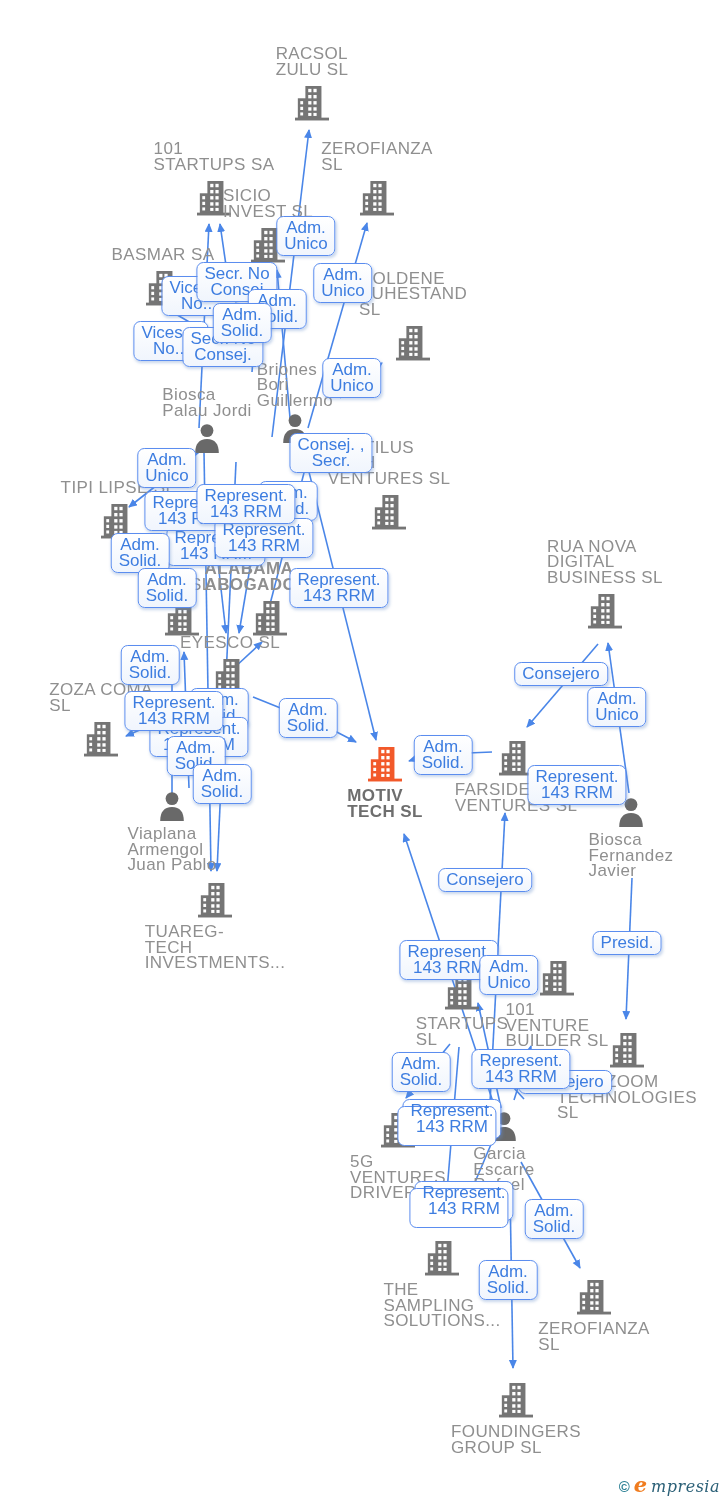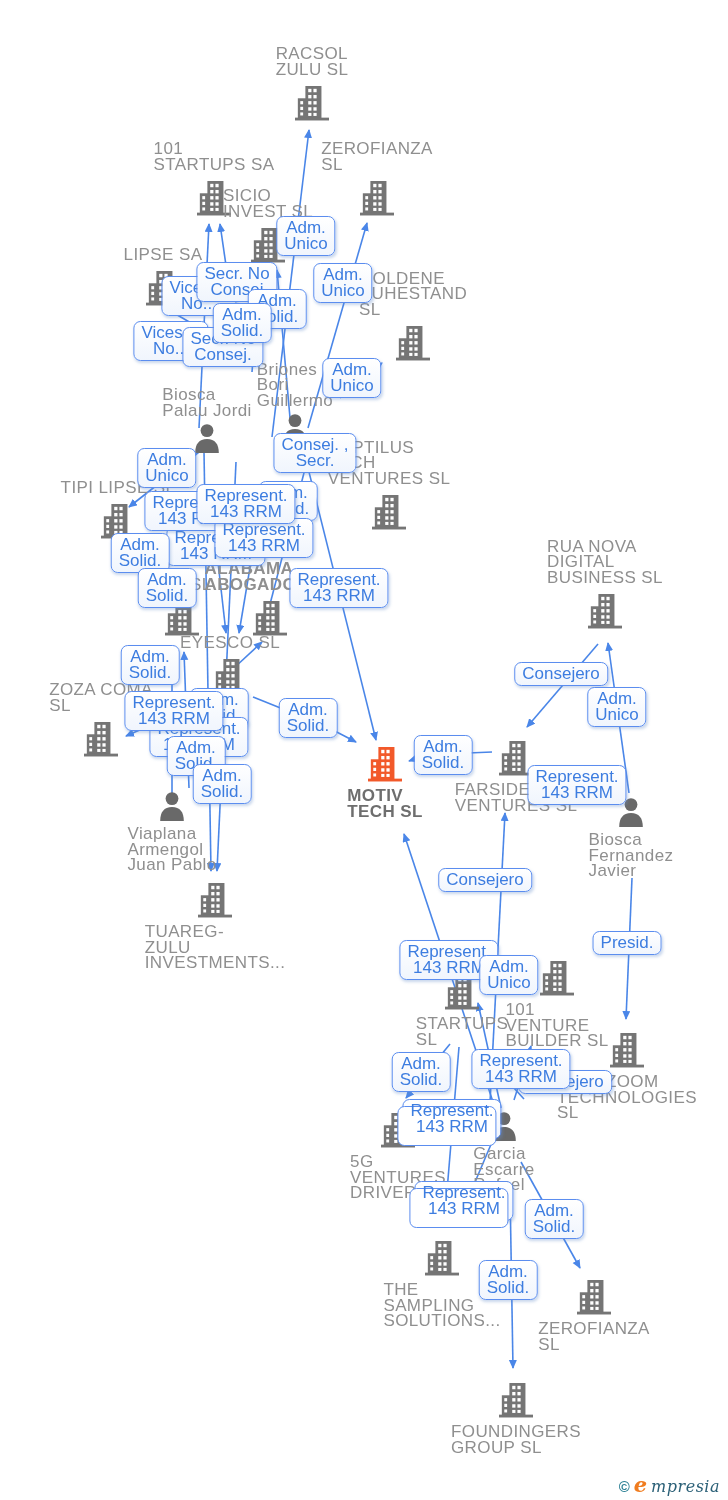--- a/index.html
+++ b/index.html
@@ -134,21 +134,21 @@
       <svg class="node-icon" width="34" height="36" style="left: 251px; top: 227px; color: rgb(117, 117, 117);">
         <use href="#sym-bldg"></use>
       </svg>
       <div class="nlabel" style="left: 268px; top: 188px;">SICIO
 INVEST  SL</div>
     </div>
     <div>
       <svg class="node-icon" width="34" height="36" style="left: 146px; top: 270px; color: rgb(117, 117, 117);">
         <use href="#sym-bldg"></use>
       </svg>
-      <div class="nlabel" style="left: 163px; top: 246.5px;">LIPSE SA</div>
+      <div class="nlabel" style="left: 163px; top: 246.5px;">BASMAR SA</div>
     </div>
     <div>
       <svg class="node-icon" width="34" height="36" style="left: 396px; top: 325px; color: rgb(117, 117, 117);">
         <use href="#sym-bldg"></use>
       </svg>
       <div class="nlabel" style="left: 413px; top: 270.5px;">GOLDENE
 RUHESTAND
 SL</div>
     </div>
     <div>
@@ -212,21 +212,21 @@
       </svg>
       <div class="nlabel" style="left: 605px; top: 538.5px;">RUA NOVA
 DIGITAL
 BUSINESS  SL</div>
     </div>
     <div>
       <svg class="node-icon" width="34" height="36" style="left: 198px; top: 882px; color: rgb(117, 117, 117);">
         <use href="#sym-bldg"></use>
       </svg>
       <div class="nlabel" style="left: 215px; top: 924px;">TUAREG-
-ZULU
+TECH
 INVESTMENTS...</div>
     </div>
     <div>
       <svg class="node-icon" width="34" height="36" style="left: 445px; top: 974px; color: rgb(117, 117, 117);">
         <use href="#sym-bldg"></use>
       </svg>
       <div class="nlabel" style="left: 462px; top: 1016px;">STARTUPS
 SL</div>
     </div>
     <div>
@@ -325,21 +325,21 @@
     <div class="rbox" style="left: 223px; top: 347px; z-index: 14;">Secr. No
 Consej.</div>
     <div class="rbox" style="left: 242px; top: 323px; z-index: 15;">Adm.
 Solid.</div>
     <div class="rbox" style="left: 306px; top: 236px; z-index: 16;">Adm.
 Unico</div>
     <div class="rbox" style="left: 343px; top: 283px; z-index: 17;">Adm.
 Unico</div>
     <div class="rbox" style="left: 352px; top: 378px; z-index: 18;">Adm.
 Unico</div>
-    <div class="rbox" style="left: 315px; top: 453px; z-index: 19;">Consej. ,
+    <div class="rbox" style="left: 331px; top: 453px; z-index: 19;">Consej. ,
 Secr.</div>
     <div class="rbox" style="left: 167px; top: 468px; z-index: 20;">Adm.
 Unico</div>
     <div class="rbox" style="left: 288px; top: 501px; z-index: 21;">Adm.
 Solid.</div>
     <div class="rbox" style="left: 216px; top: 546px; z-index: 22;">Represent.
 143 RRM</div>
     <div class="rbox" style="left: 194px; top: 511px; z-index: 23;">Represent.
 143 RRM</div>
     <div class="rbox" style="left: 264px; top: 538px; z-index: 24;">Represent.

